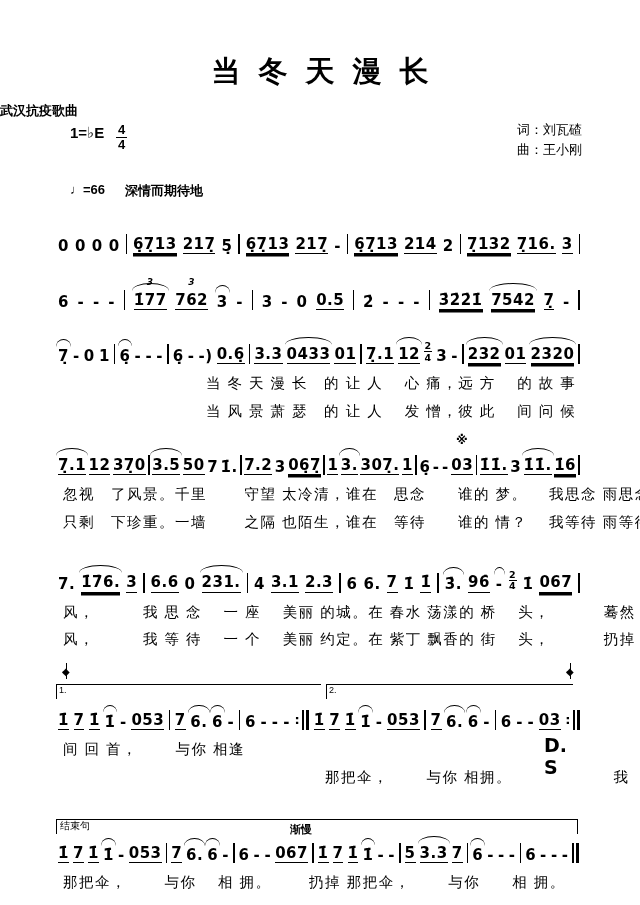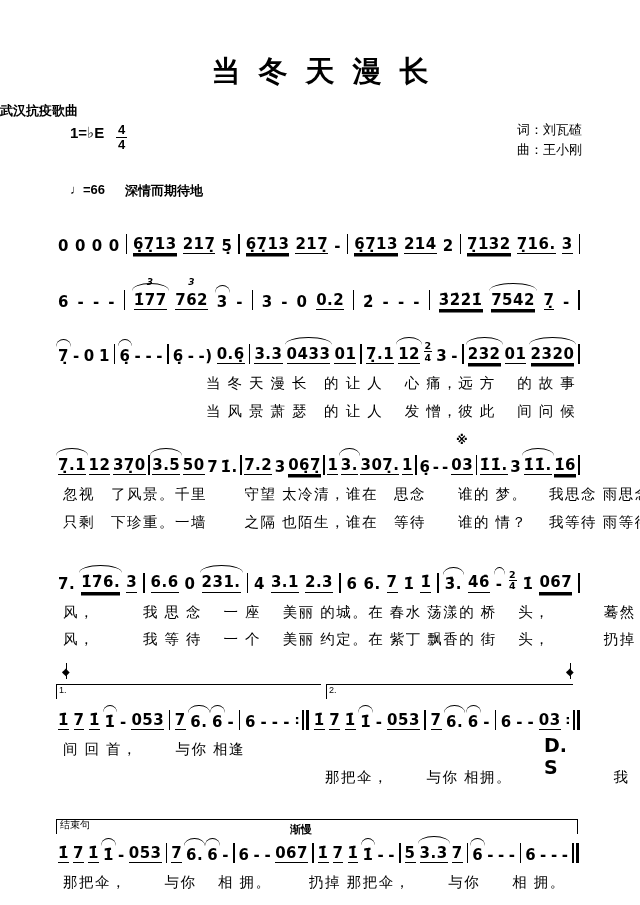--- a/index.html
+++ b/index.html
@@ -49,21 +49,21 @@
   
   .mark{ position:absolute; font-weight:bold; }
   .segno{ font-size:12px; }
   .coda{ font-size:10px; }
   .coda::after{ content:""; position:absolute; left:50%; top:-3px; width:1px; height:16px;
                 background:#000;}
   .volta{ border-top:1.3px solid #000; border-left:1.3px solid #000; height:14px;}
   .volta .vlabel{ font-size:9px; font-weight:normal; margin-left:2px; display:inline-block;
                   vertical-align:top; line-height:10px;}
   .endbracket{ border-top:1.3px solid #000; border-left:1.3px solid #000;
-               border-right:1.3px solid #000; height:14px;font-family:Liberation Mono, monospace;}
+               border-right:1.3px solid #000; height:14px;}
   .endbracket .vlabel{ font-size:10px; font-weight:normal; margin-left:3px;
                        display:inline-block; vertical-align:top; line-height:12px;}
   .dstext{ font-size:19px; font-family:"DejaVu Sans",sans-serif;}
   .tempolabel{ font-size:11px; font-weight:bold;}
 </style>
 </head>
 <body>
 
 <div class="page">
   <div class="title">当冬天漫长</div>
@@ -123,21 +123,21 @@
           <span class="tok">-</span>
           <span class="bar"></span>
           <span class="tok u1 tie">1̇77<i class="sup3">3</i></span>
           <span class="tok u1">762<i class="sup3">3</i></span>
           <span class="tok tie">3</span>
           <span class="tok">-</span>
           <span class="bar"></span>
           <span class="tok">3</span>
           <span class="tok">-</span>
           <span class="tok">0</span>
-          <span class="tok u1">0.2</span>
+          <span class="tok u1">0.5</span>
           <span class="bar"></span>
           <span class="tok">2̇</span>
           <span class="tok">-</span>
           <span class="tok">-</span>
           <span class="tok">-</span>
           <span class="bar"></span>
           <span class="tok u2">3̇2̇2̇1̇</span>
           <span class="tok u2 tie">7542</span>
           <span class="tok u1">7̣</span>
           <span class="tok">-</span>
@@ -232,21 +232,21 @@
           <span class="tok u1">3.1</span>
           <span class="tok u1">2.3</span>
           <span class="bar"></span>
           <span class="tok">6</span>
           <span class="tok">6.</span>
           <span class="tok u1">7</span>
           <span class="tok">1̇</span>
           <span class="tok u1">1̇</span>
           <span class="bar"></span>
           <span class="tok tie">3̇.</span>
-          <span class="tok u1">46̇</span>
+          <span class="tok u1">96̇</span>
           <span class="tok tie">-</span>
           <span class="frac">
             <span>2</span>
             <span class="fline"></span>
             <span>4</span>
           </span>
           <span class="tok">1̇</span>
           <span class="tok u2">067</span>
           <span class="bar"></span>
         </div>

